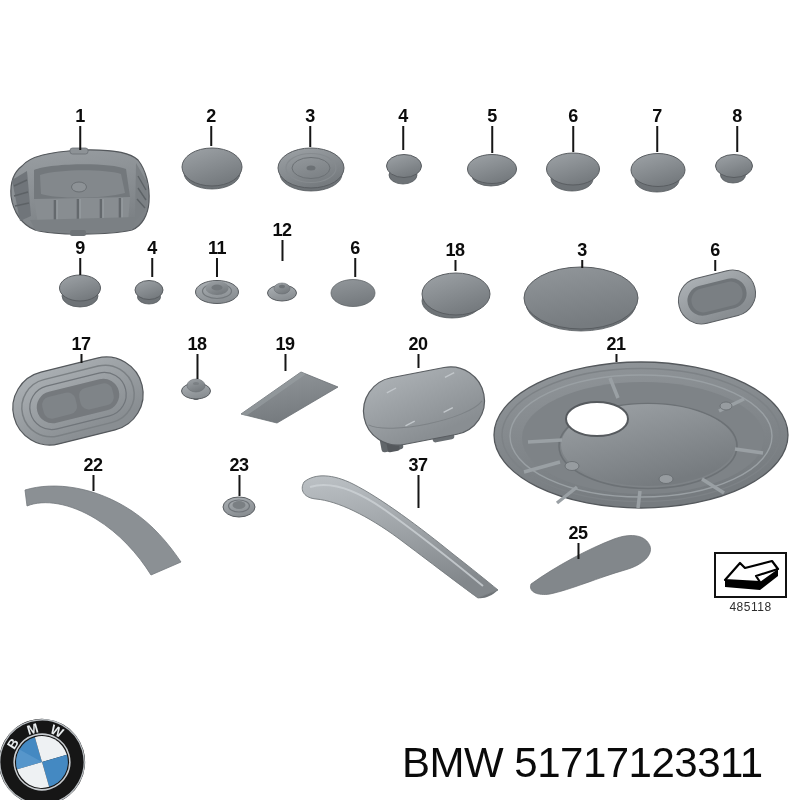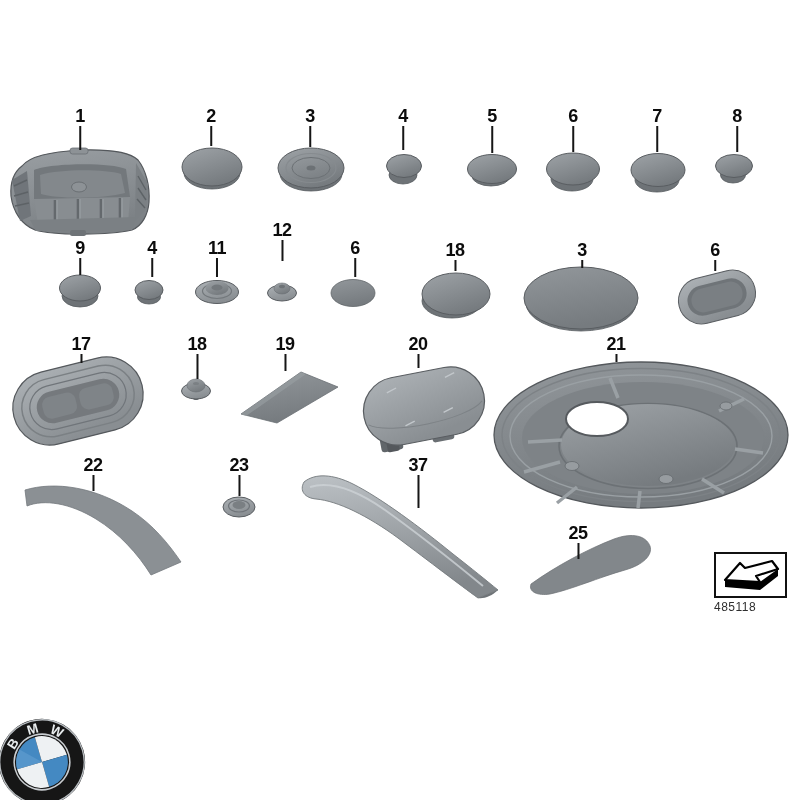--- a/index.html
+++ b/index.html
@@ -5,21 +5,21 @@
   html,body{margin:0;padding:0;background:#fff;}
   .canvas{position:relative;width:800px;height:800px;background:#fff;overflow:hidden;
           font-family:"Liberation Sans",sans-serif;}
   svg{display:block;}
   .parts-layer{position:absolute;left:0;top:0;}
   .callout{position:absolute;transform:translateX(-50%);display:flex;flex-direction:column;align-items:center;}
   .callout .num{font:700 18px/20px "Liberation Sans",sans-serif;color:#0c0c0c;letter-spacing:-.5px;}
   .callout .leader{width:2px;background:#161616;}
   .refbox{position:absolute;left:714px;top:552px;width:73px;height:46px;border:2px solid #111;
           background:#fff;box-sizing:border-box;display:flex;align-items:center;justify-content:center;}
-  .refcode{position:absolute;left:714px;top:600px;width:73px;
+  .refcode{position:absolute;left:714px;top:600px;width:73px;text-align:center;
            font:400 12px/14px "Liberation Sans",sans-serif;color:#2e2e2e;letter-spacing:.5px;}
   .bmw-logo{position:absolute;left:-6px;top:716px;}
   .part-number{position:absolute;left:402px;top:739px;font:400 42px/48px "Liberation Sans",sans-serif;
                color:#0a0a0a;letter-spacing:-.5px;white-space:nowrap;}
 </style>
 </head>
 <body>
 
 <div class="canvas">
 
@@ -347,14 +347,15 @@
       <path d="M0,0 L0,-27 A27,27 0 0 1 27,0 Z" fill="#eef1f3"></path>
       <path d="M0,0 L27,0 A27,27 0 0 1 0,27 Z" fill="#4489c2"></path>
       <path d="M0,0 L0,27 A27,27 0 0 1 -27,0 Z" fill="#eef1f3"></path>
       <path d="M0,0 L-27,0 A27,27 0 0 1 -19,-19 Z" fill="#5e9bce" opacity="0.7"></path>
       <text x="0" y="-31" transform="rotate(-42)" text-anchor="middle" font-family="Liberation Sans, sans-serif" font-size="14" font-weight="700" fill="#e9edef">B</text>
       <text x="0" y="-31" text-anchor="middle" font-family="Liberation Sans, sans-serif" font-size="14" font-weight="700" fill="#e9edef">M</text>
       <text x="0" y="-31" transform="rotate(42)" text-anchor="middle" font-family="Liberation Sans, sans-serif" font-size="14" font-weight="700" fill="#e9edef">W</text>
     </g>
   </svg>
 
+  <div class="part-number">BMW 51717123311</div>
 
 </div>
 
 </body></html>

